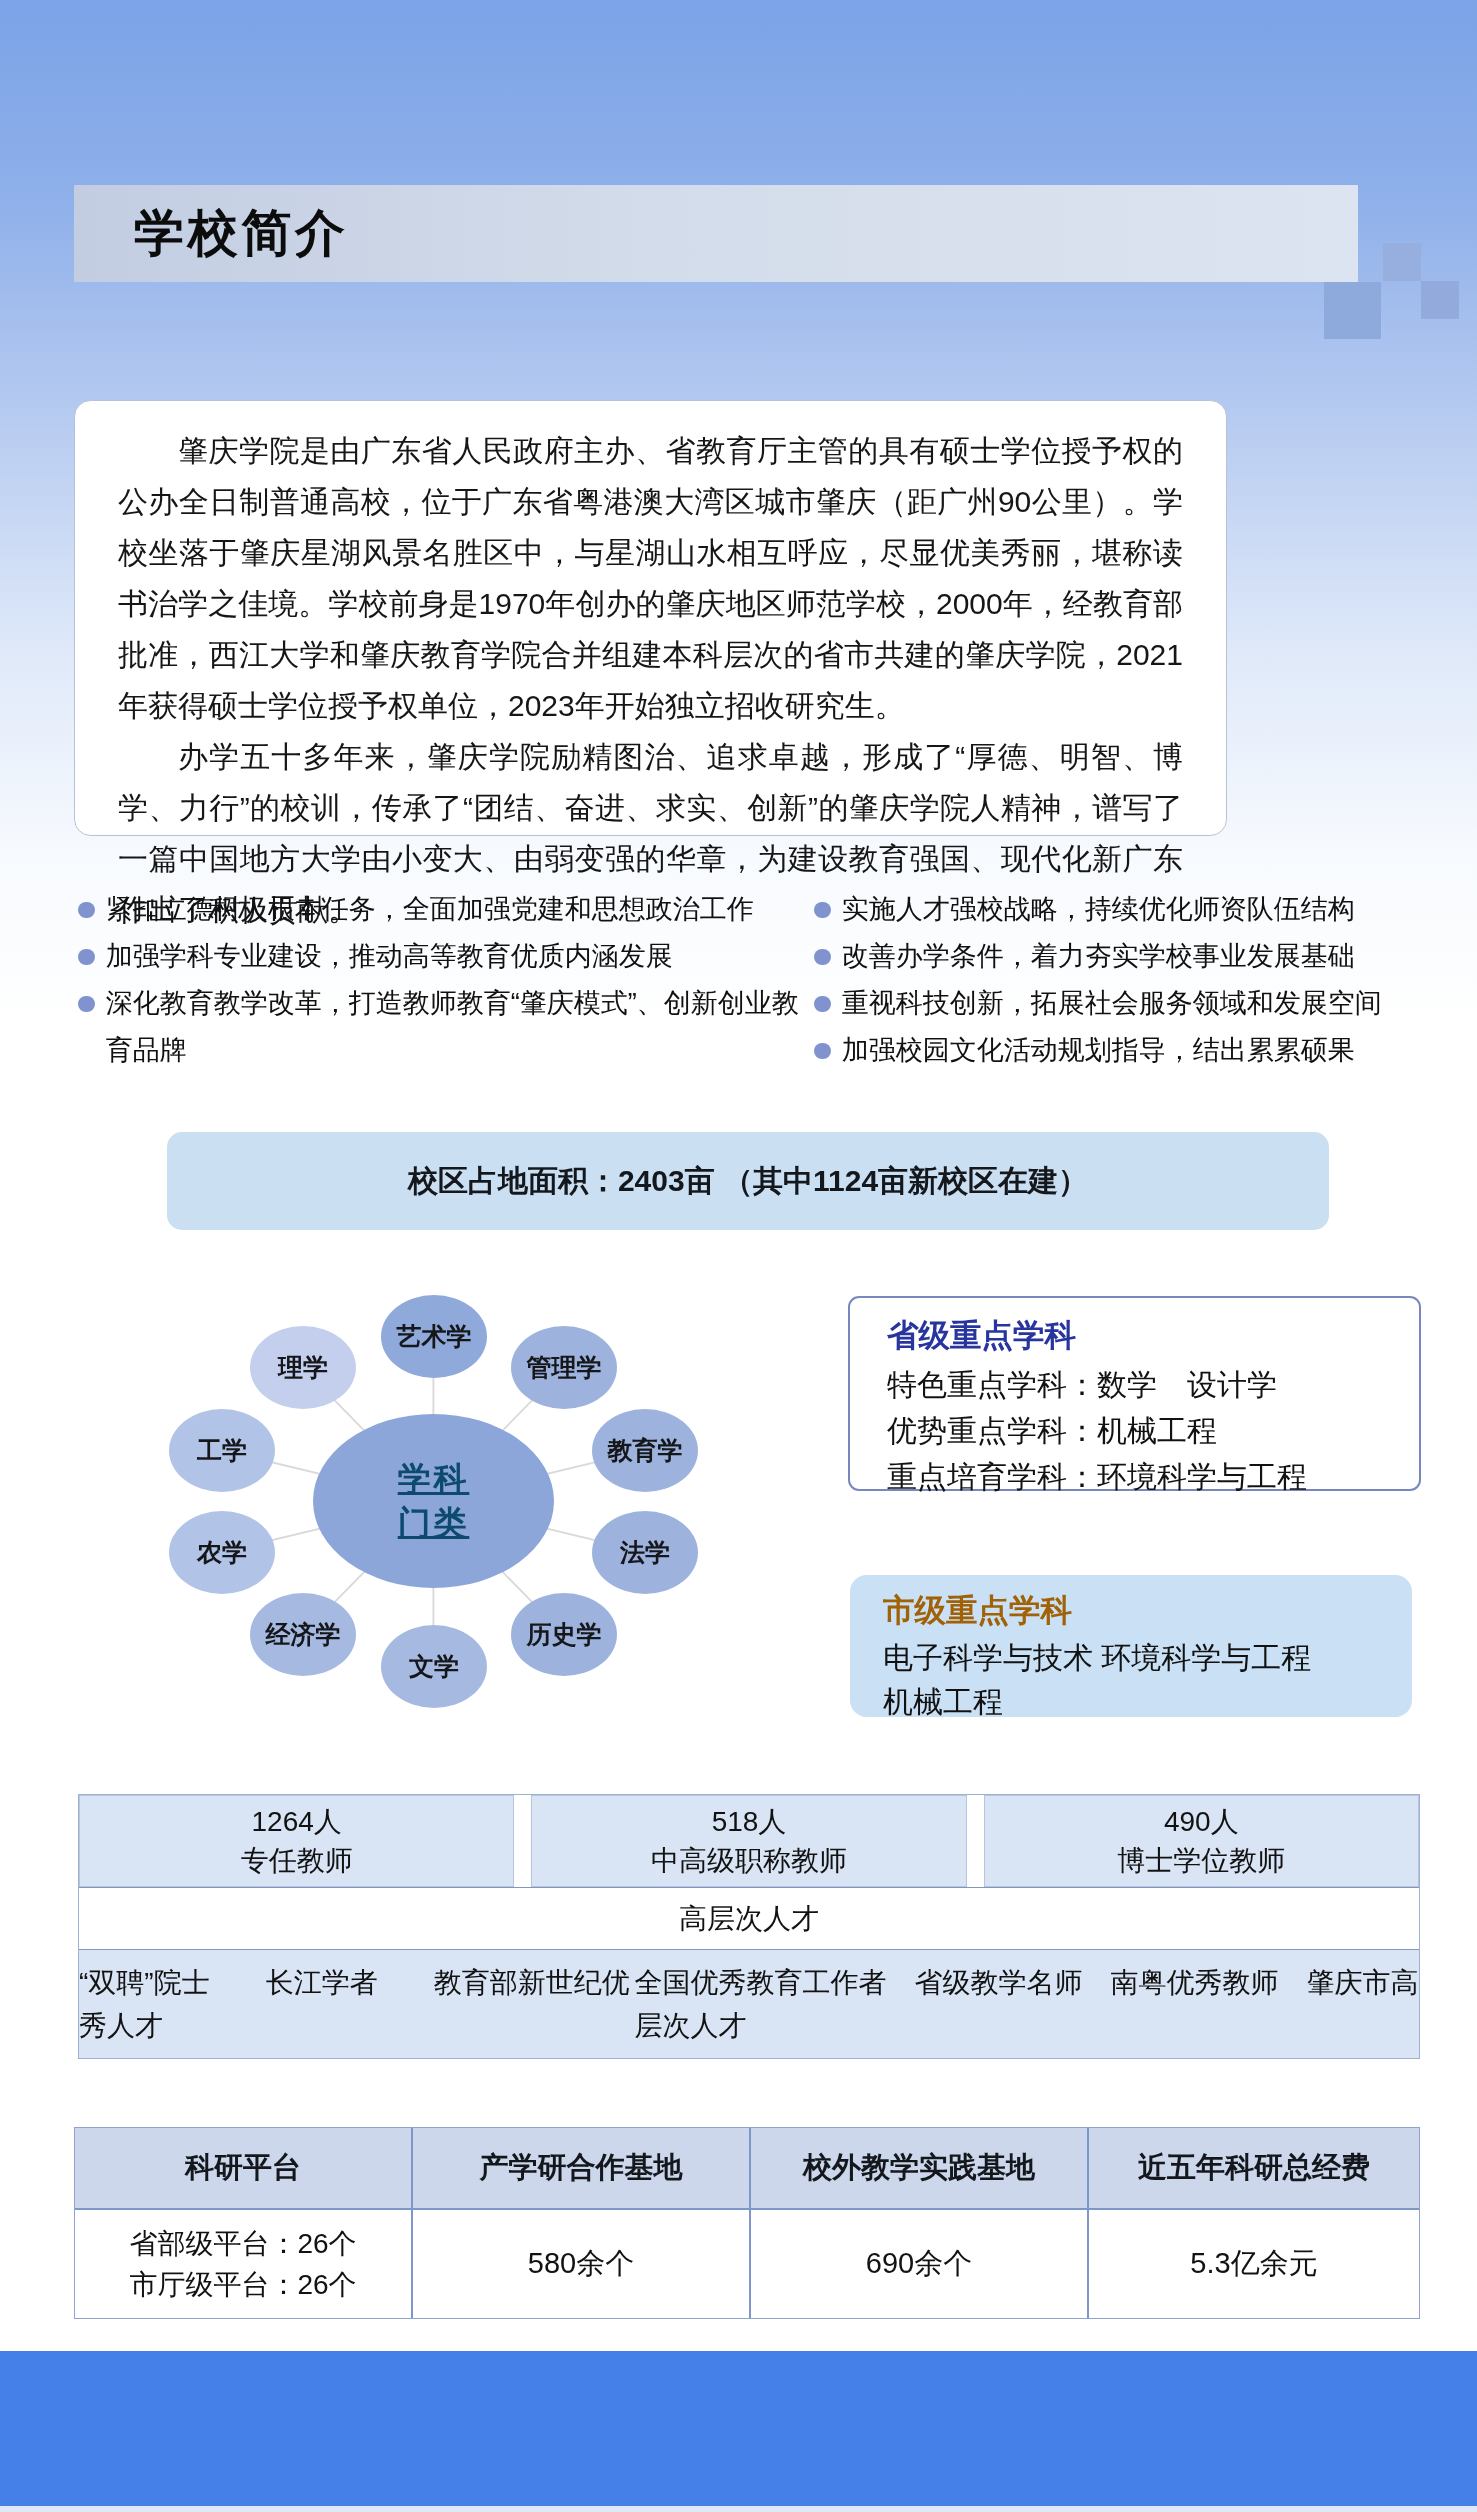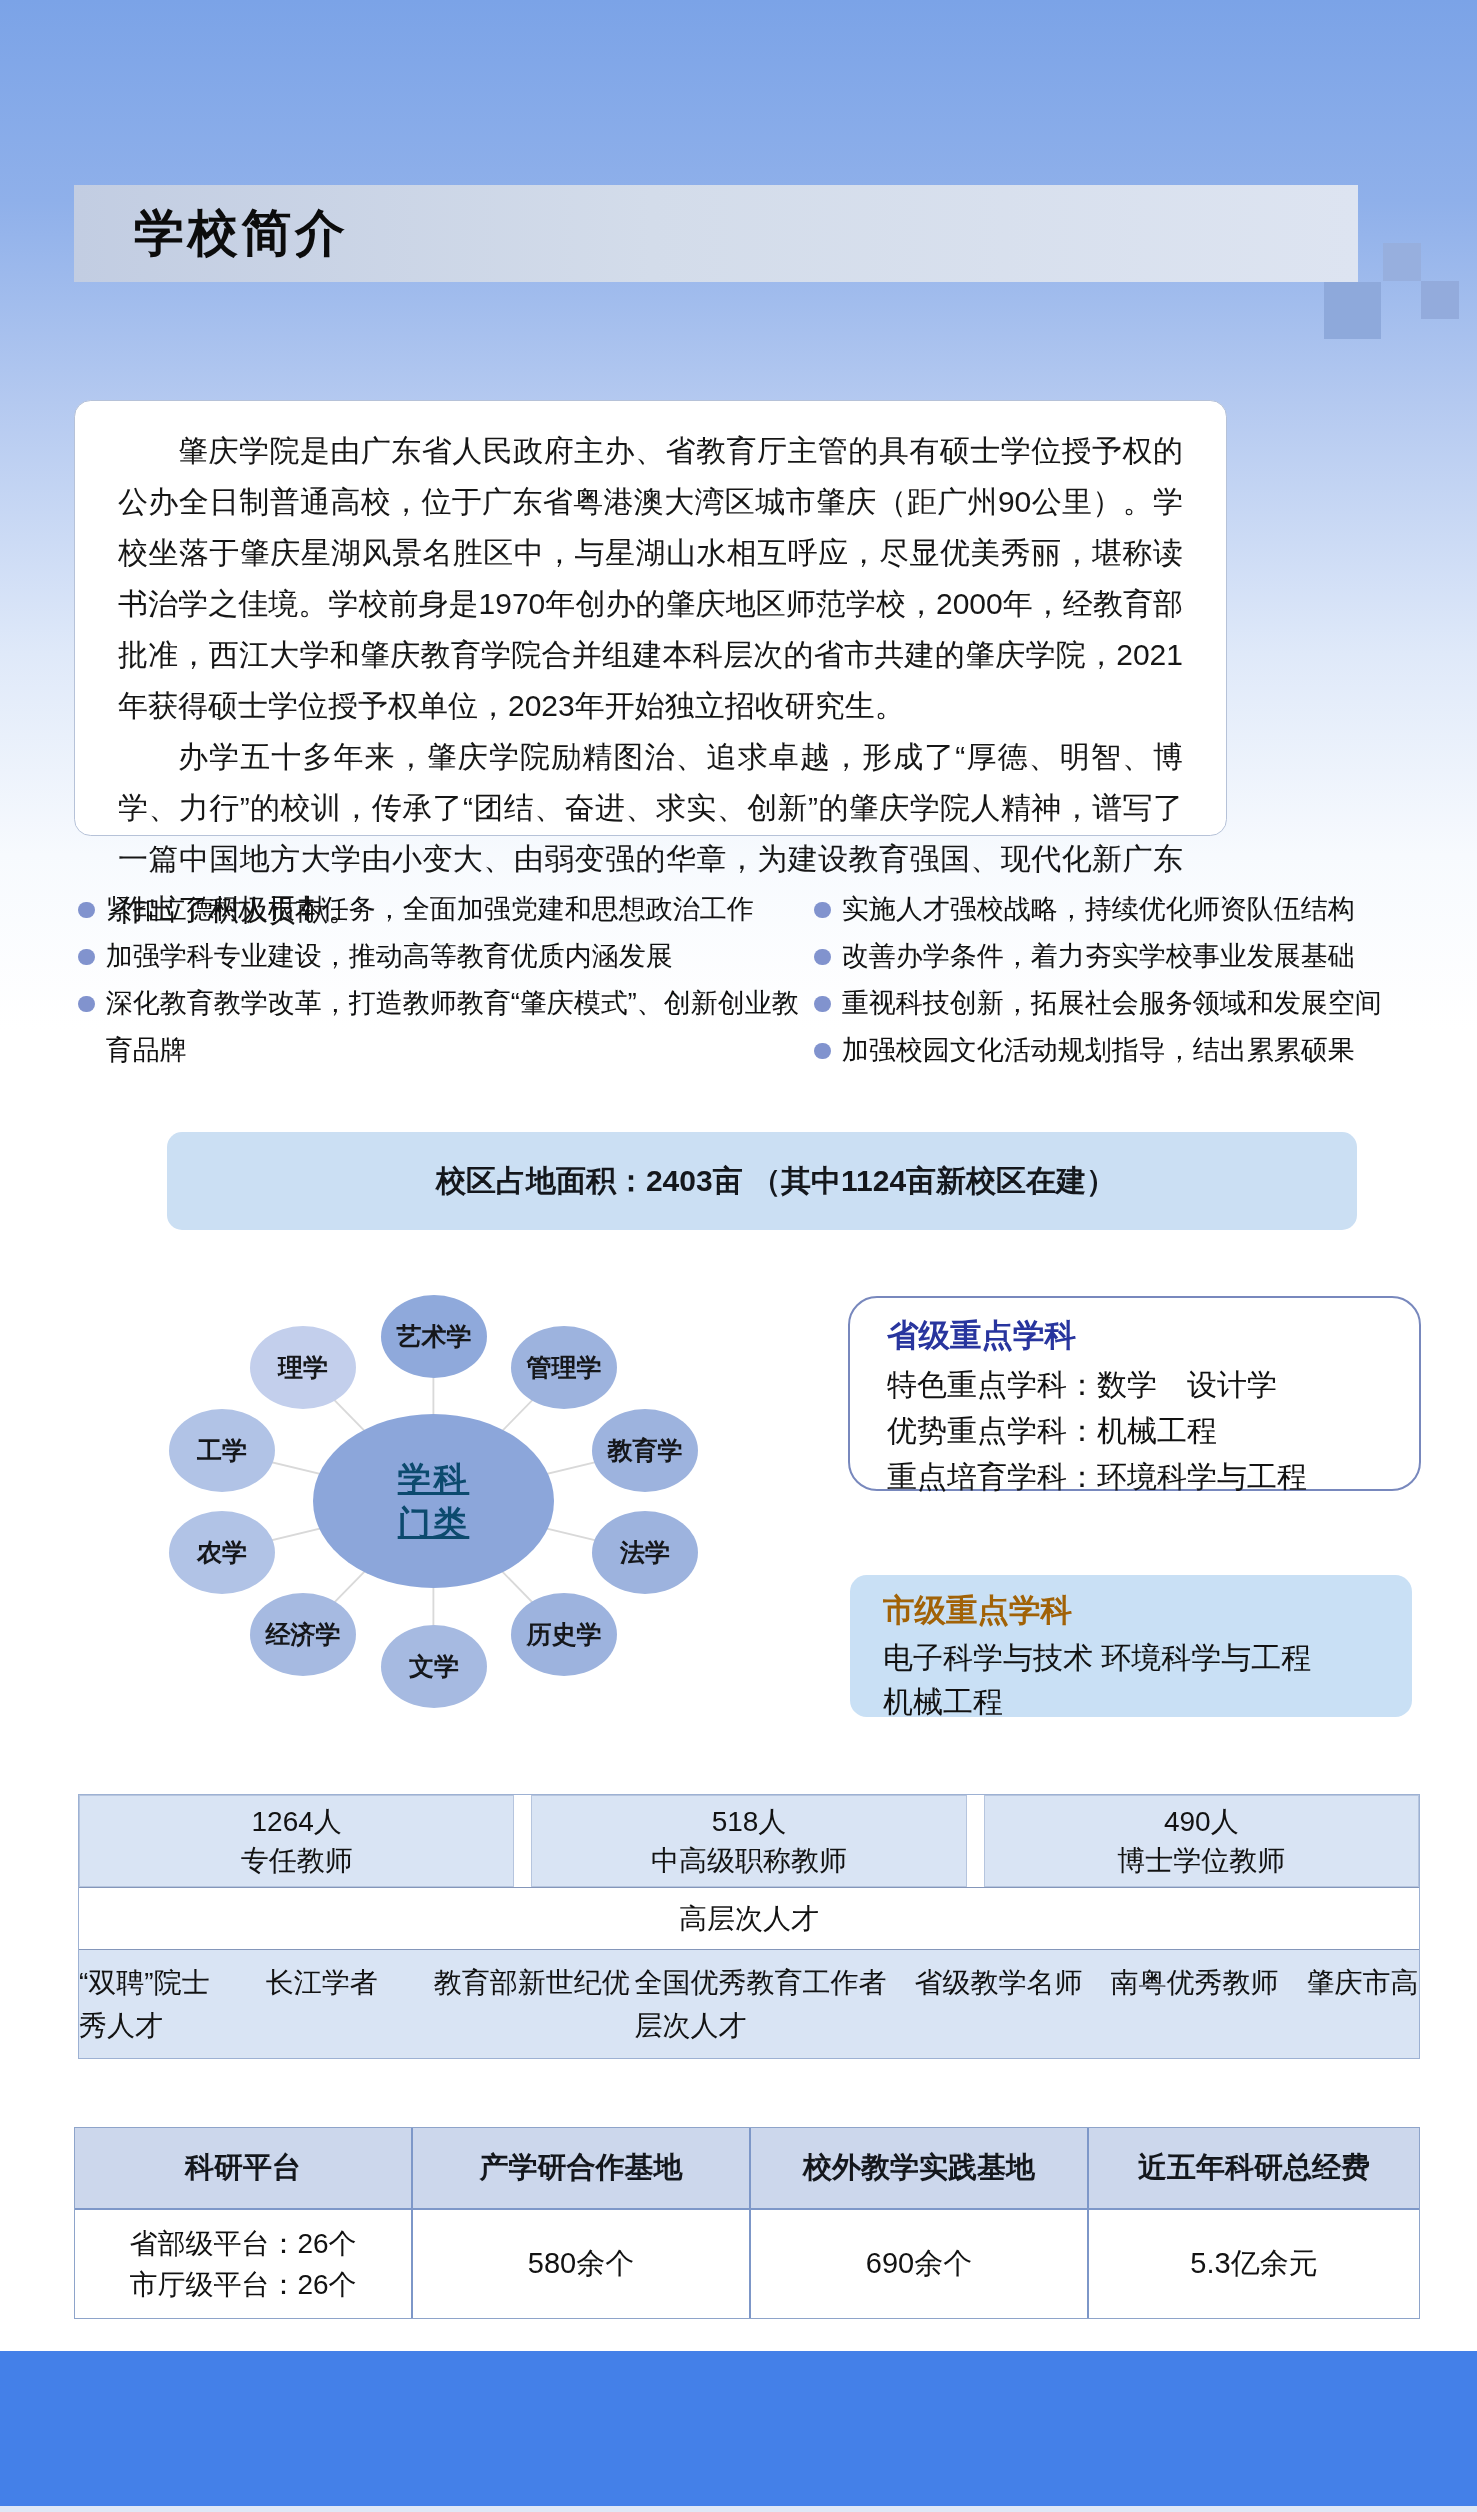--- a/index.html
+++ b/index.html
@@ -45,21 +45,21 @@
   .dot {
     flex:0 0 16.7px; width:16.7px; height:16.7px; border-radius:50%;
     background:#8193ce; margin:15.8px 11px 0 0;
   }
   .btext { font-size:27px; line-height:47px; color:#111; }
 
   
   .banner {
     position:absolute; left:167px; top:1132px; width:1162px; height:98px;
     border-radius:15px; display:flex; align-items:center; justify-content:center;
-    font-size:30px; font-weight:700; color:#14171c;padding-left:28px;
+    font-size:30px; font-weight:700; color:#14171c;
   }
 
   
   .diagram { position:absolute; left:111px; top:1279px; width:667px; height:500px; }
   .diagram svg { position:absolute; left:0; top:0; }
   .center-bubble {
     position:absolute; left:202px; top:135px; width:241px; height:174px;
     border-radius:50%; display:flex; flex-direction:column;
     align-items:center; justify-content:center;
     font-size:33px; font-weight:700; line-height:44px; letter-spacing:2.8px; color:#0c4a6e;text-decoration:underline;
@@ -67,21 +67,21 @@
   .node {
     position:absolute; width:106px; height:83px; border-radius:50%;
     display:flex; align-items:center; justify-content:center;
     font-size:25px; font-weight:700; color:#15171b; white-space:nowrap;
   }
 
   
   .prov-card {
     position:absolute; left:848px; top:1296px; width:573px; height:195px;
     box-sizing:border-box; background:#ffffff; border:2.8px solid #7888bd;
-    border-radius:29px; padding:16.7px 37px 0 37px;
+    border-radius:11px; padding:16.7px 37px 0 37px;
   }
   .prov-card .card-title { font-size:31.5px; font-weight:700; color:#28359e; margin-bottom:5.6px; }
   .prov-card .card-line  { font-size:30px; line-height:46px; color:#121212; }
   .muni-card {
     position:absolute; left:850px; top:1575px; width:562px; height:142px;
     box-sizing:border-box; border-radius:16.7px; padding:15px 33px 0 33px;
   }
   .muni-card .card-title { font-size:31.5px; font-weight:700; color:#a16207; margin-bottom:3.7px; }
   .muni-card .card-line  { font-size:30px; line-height:44px; color:#121212; }
 

